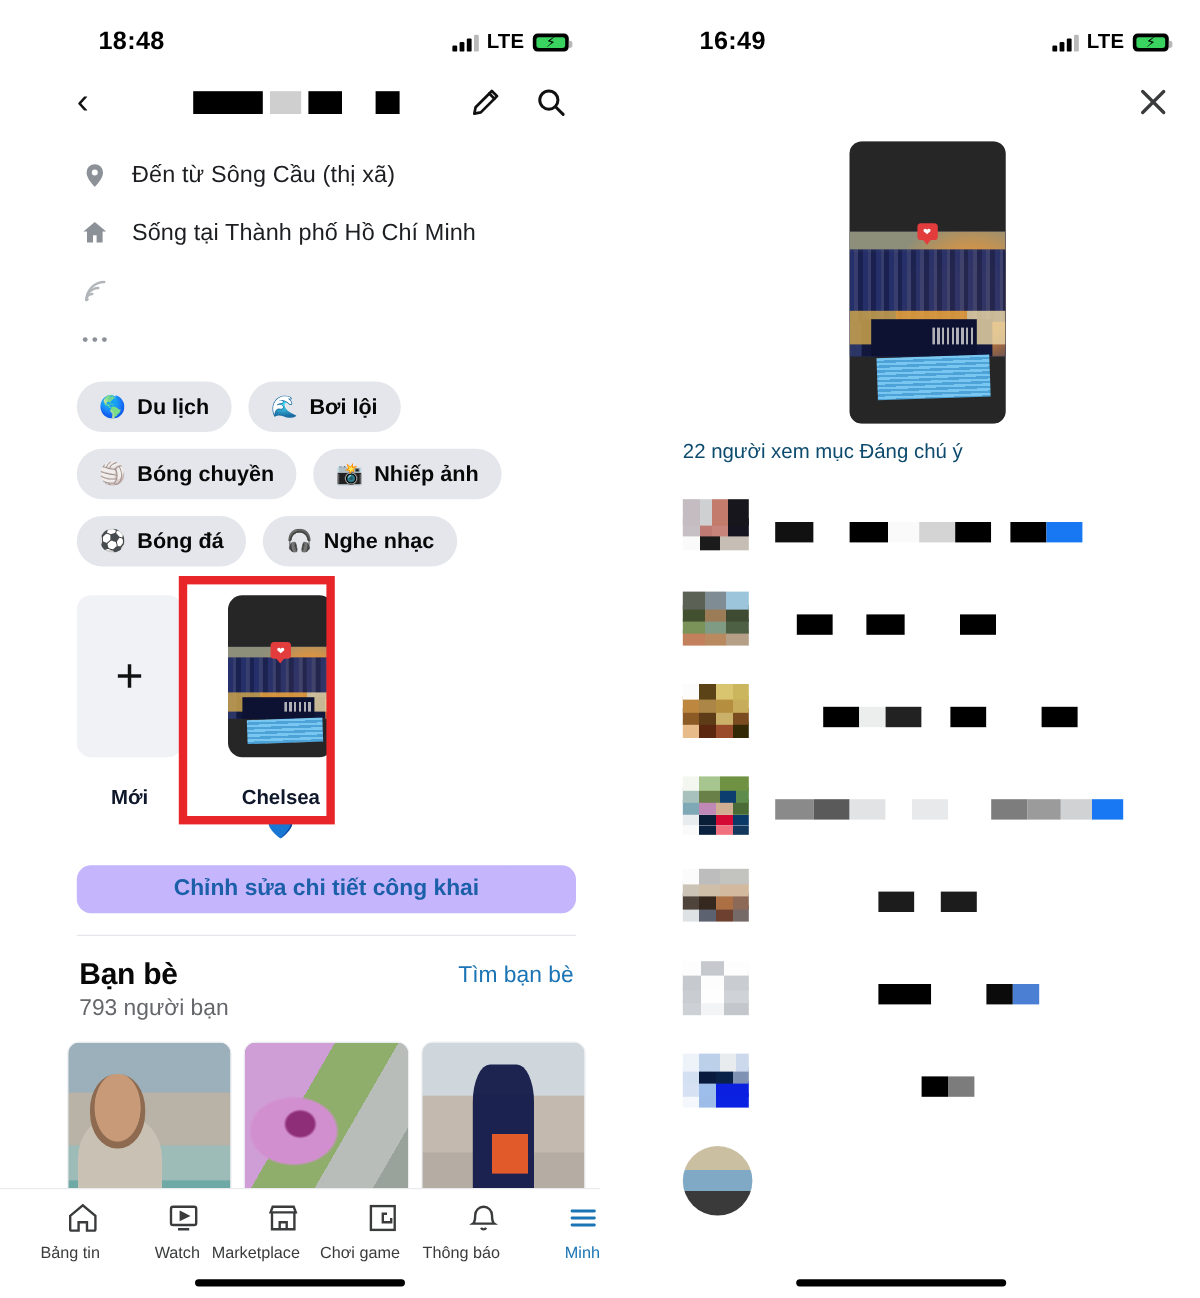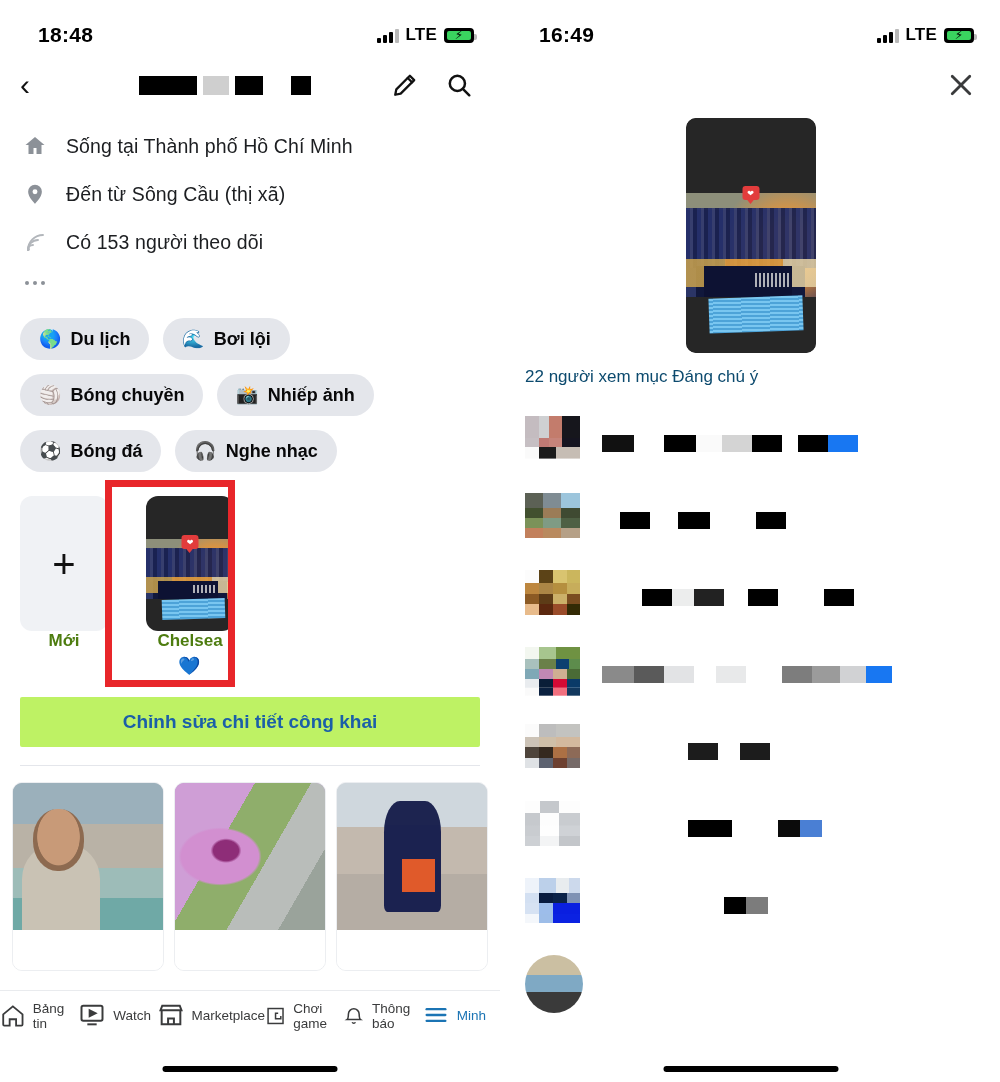--- a/index.html
+++ b/index.html
@@ -3,21 +3,21 @@
 <meta charset="utf-8">
 <style>
   * { box-sizing: border-box; margin: 0; padding: 0; }
   html, body {
     width: 1000px; height: 1082px;
     background: #ffffff;
     font-family: "Liberation Sans", "DejaVu Sans", sans-serif;
     overflow: hidden;
   }
   .screens { position: relative; width: 1000px; height: 1082px; display: flex; }
-  .panel { position: relative; width: 500px; height: 1082px; background: #fff; overflow: hidden; }
+  .panel { position: relative; width: 500px; height: 1082px; background: #fff; overflow: hidden; padding-left: 44px; }
   .panel.right { border-left: 1px solid #fff; }
 
   
   .statusbar {
     height: 56px; display: flex; align-items: center;
     justify-content: space-between; padding: 14px 26px 0 38px;
   }
   .status-time { font-size: 21px; font-weight: bold; color: #000; letter-spacing: .3px; }
   .status-right { display: flex; align-items: center; gap: 7px; }
   .signal { display: flex; align-items: flex-end; gap: 2px; height: 15px; }
@@ -58,21 +58,21 @@
   .chip .emoji { font-size: 18px; }
 
   
   .highlights { display: flex; gap: 8px; padding: 18px 20px 6px 20px; align-items: flex-start; position: relative; }
   .hl-item { width: 88px; display: flex; flex-direction: column; align-items: center; cursor: pointer; }
   .hl-new {
     width: 88px; height: 135px; background: #f0f2f5; border-radius: 12px;
     display: flex; align-items: center; justify-content: center;
     font-size: 40px; font-weight: 300; color: #111; line-height: 1;
   }
-  .hl-label { margin-top: 0; font-size: 17px; font-weight: bold; color: #4d7c0f; }
+  .hl-label { margin-top: 24px; font-size: 17px; font-weight: bold; color: #0f172a; }
   .hl-sub { margin-top: 4px; font-size: 18px; }
 
   
   .story-thumb {
     width: 88px; height: 135px; border-radius: 12px; overflow: hidden;
     background: #262626; position: relative;
   }
   .story-thumb .crowd {
     position: absolute; left: 0; right: 0; top: 32%; height: 44%;
     background:
@@ -121,21 +121,21 @@
     border-left: 4px solid transparent; border-right: 4px solid transparent;
     border-top: 5px solid #e23c3c;
   }
 
   .annot-box {
     position: absolute; border: 7px solid #e8262a; pointer-events: none;
   }
 
   
   .edit-btn {
-    margin: 14px 20px 0 20px; height: 50px; background: #bef264; border-radius: 2px;
+    margin: 14px 20px 0 20px; height: 40px; background: #c4b5fd; border-radius: 12px;
     display: flex; align-items: center; justify-content: center;
     font-size: 19px; font-weight: bold; color: #1b5fa8; cursor: pointer;
   }
   .divider { height: 1px; background: #e4e6eb; margin: 18px 20px 0 20px; }
 
   
   .friends-head { display: flex; align-items: flex-start; justify-content: space-between; padding: 18px 22px 0 22px; }
   .friends-title { font-size: 25px; font-weight: bold; color: #080809; letter-spacing: -.2px; }
   .friends-count { font-size: 19px; color: #65676b; margin-top: 3px; }
   .friends-link { font-size: 19px; color: #1b74b4; cursor: pointer; padding-top: 4px; }
@@ -186,21 +186,21 @@
     content:""; position:absolute; left:43%; top:52%; width:22%; height:22%;
     background: #e05a2a;
   }
 
   
   .tabbar {
     position: absolute; left: 0; bottom: 0; width: 500px; height: 92px;
     background: #fff; border-top: 1px solid #e9ebee;
     display: flex; align-items: flex-start; padding-top: 10px;
   }
-  .tab { flex: 1; display: flex; flex-direction: row; align-items: center; gap: 7px; cursor: pointer; }
+  .tab { flex: 1; display: flex; flex-direction: column; align-items: flex-end; gap: 7px; cursor: pointer; }
   .tab-label { font-size: 13.5px; color: #3a3b3c; }
   .tab.active .tab-label { color: #1b74b4; }
   .home-indicator {
     position: absolute; left: 50%; bottom: 10px; transform: translateX(-50%);
     width: 175px; height: 6px; border-radius: 3px; background: #000;
   }
 
   
   .close-row { height: 58px; display: flex; align-items: center; justify-content: flex-end; padding-right: 24px; }
   .story-preview-wrap { display: flex; justify-content: center; padding-top: 4px; }
@@ -308,44 +308,43 @@
             <circle cx="10.5" cy="10.5" r="7"></circle>
               <path d="M16 16l5.5 5.5"></path>
           </svg>
         </div>
       </div>
     </div>
 
     <div class="info-list">
       <div class="info-row">
         <span class="info-ico">
+          <svg width="22" height="24" viewBox="0 0 24 24" fill="#8c9198">
+              <path d="M12 2a7.5 7.5 0 00-7.5 7.5C4.5 15.5 12 22.5 12 22.5s7.5-7 7.5-13A7.5 7.5 0 0012 2zm0 10.2a2.7 2.7 0 110-5.4 2.7 2.7 0 010 5.4z"></path>
+            </svg>
+        </span>
+        <span class="info-text">Đến từ Sông Cầu (thị xã)</span>
+      </div>
+      <div class="info-row">
+        <span class="info-ico">
           <svg width="24" height="24" viewBox="0 0 24 24" fill="#8c9198">
               <path d="M12 3L2.5 11h3v9h5v-6h3v6h5v-9h3z"></path>
             </svg>
         </span>
         <span class="info-text">Sống tại Thành phố Hồ Chí Minh</span>
-      </div>
-      <div class="info-row">
-        <span class="info-ico">
-          <svg width="22" height="24" viewBox="0 0 24 24" fill="#8c9198">
-              <path d="M12 2a7.5 7.5 0 00-7.5 7.5C4.5 15.5 12 22.5 12 22.5s7.5-7 7.5-13A7.5 7.5 0 0012 2zm0 10.2a2.7 2.7 0 110-5.4 2.7 2.7 0 010 5.4z"></path>
-            </svg>
-        </span>
-        <span class="info-text">Đến từ Sông Cầu (thị xã)</span>
       </div>
       <div class="info-row">
         <span class="info-ico">
           <svg width="24" height="24" viewBox="0 0 24 24" fill="none" stroke="#b2b6bb" stroke-width="1.9" stroke-linecap="round">
             <path d="M5 20 A15 15 0 0 1 20 5"></path>
               <path d="M5 20 A10 10 0 0 1 15 10"></path>
               <path d="M5 20 A5 5 0 0 1 10 15"></path>
               <circle cx="5.6" cy="19.4" r="1.3" fill="#b2b6bb" stroke="none"></circle>
           </svg>
         </span>
-        <span class="info-text">Có 153 người theo dõi</span>
       </div>
       <div class="info-row">
         <span class="info-ico">
           <svg width="24" height="10" viewBox="0 0 24 10" fill="#8c9198">
               <circle cx="4" cy="5" r="2"></circle>
               <circle cx="12" cy="5" r="2"></circle>
               <circle cx="20" cy="5" r="2"></circle>
             </svg>
         </span>
       </div>
@@ -393,20 +392,27 @@
         </div>
         <div class="hl-label">Chelsea</div>
         <div class="hl-sub">💙</div>
       </div>
       <div class="annot-box" style="left:105px; top:2px; width:130px; height:207px;"></div>
     </div>
 
     <div class="edit-btn">Chỉnh sửa chi tiết công khai</div>
     <div class="divider"></div>
 
+    <div class="friends-head">
+      <div>
+        <div class="friends-title">Bạn bè</div>
+        <div class="friends-count">793 người bạn</div>
+      </div>
+      <div class="friends-link">Tìm bạn bè</div>
+    </div>
 
     <div class="friend-grid">
       <div class="friend-card">
         <div class="friend-photo fp1"></div>
         <div class="friend-name-space"></div>
       </div>
       <div class="friend-card">
         <div class="friend-photo fp2"></div>
         <div class="friend-name-space"></div>
       </div>

